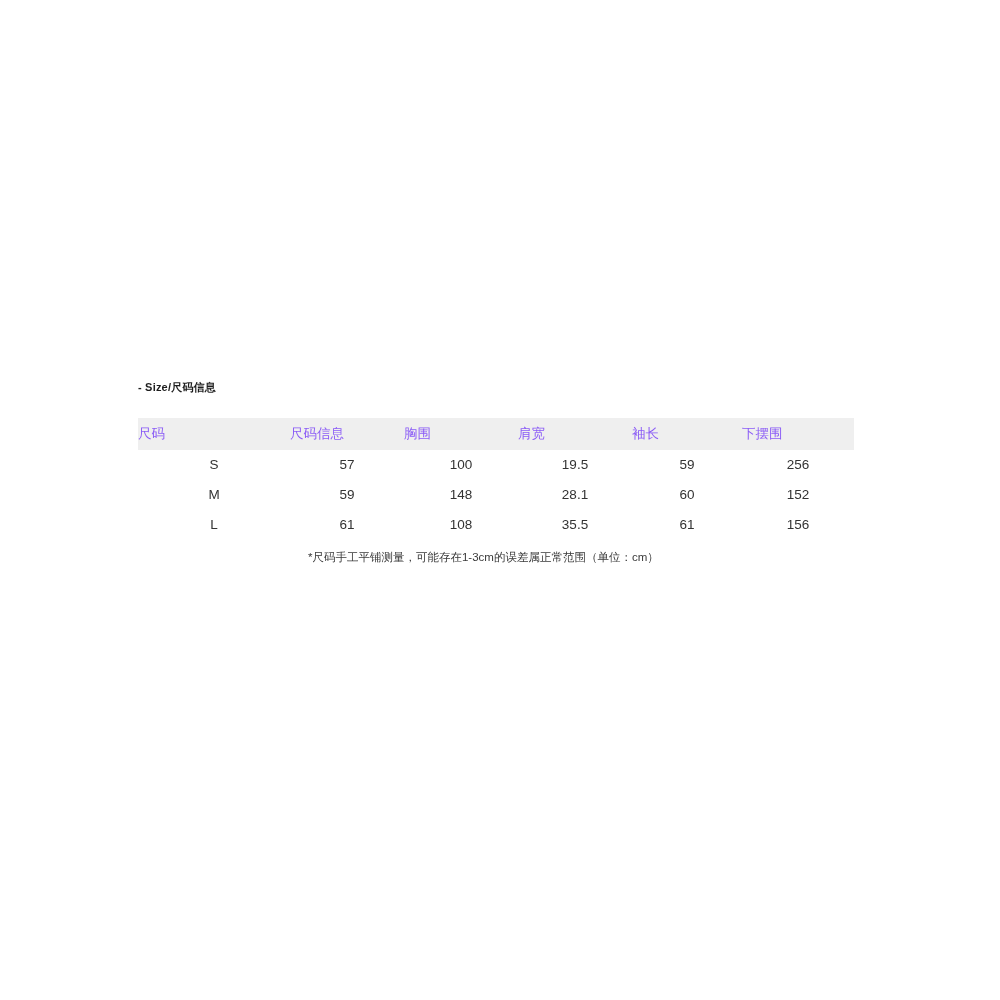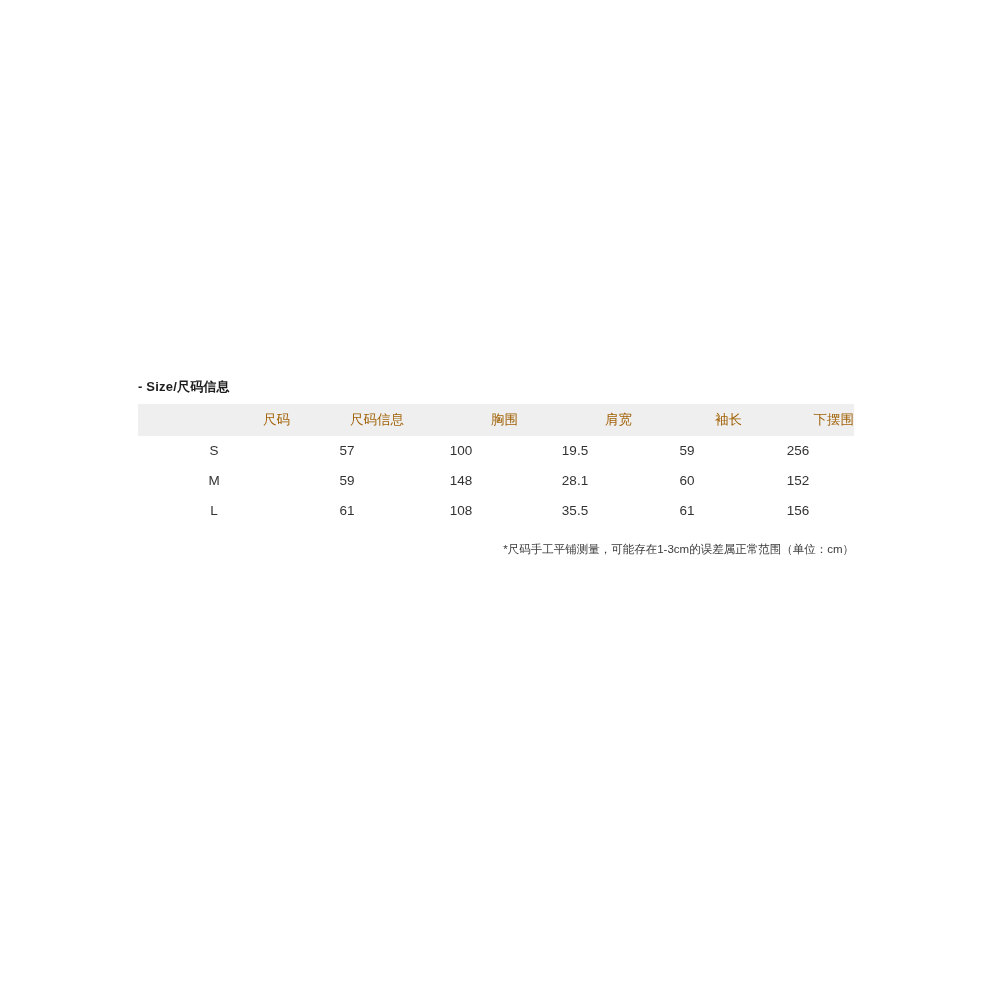--- a/index.html
+++ b/index.html
@@ -25,43 +25,43 @@
   }
 
   .size-section {
     position: absolute;
     left: 138px;
     top: 378px;
     width: 716px;
   }
 
   .section-title {
-    font-size: 13px;
+    font-size: 11px;
     font-weight: bold;
     color: #1d1d1d;
     letter-spacing: 0.2px;
-    margin-bottom: 8px;
+    margin-bottom: 22px;
     line-height: 18px;
   }
 
   table.size-table {
     border-collapse: collapse;
     width: 716px;
     table-layout: fixed;
   }
 
   table.size-table thead th {
     background: #efefef;
     font-weight: normal;
     font-size: 13.5px;
-    color: #a16207;
+    color: #8b5cf6;
     height: 32px;
     line-height: 32px;
     padding: 0;
-    text-align: right;
+    text-align: left;
     border: none;
   }
 
   table.size-table tbody td {
     background: #ffffff;
     font-size: 13.5px;
     color: #333333;
     height: 30px;
     line-height: 30px;
     padding: 0;
@@ -70,24 +70,24 @@
   }
 
   .col-size { width: 152px; }
   .col-a { width: 114px; }
   .col-b { width: 114px; }
   .col-c { width: 114px; }
   .col-d { width: 110px; }
   .col-e { width: 112px; }
 
   .note {
-    margin-top: 15px;
+    margin-top: 9px;
     font-size: 11.5px;
     color: #3a3a3a;
-    text-align: right;
+    text-align: left;
     padding-left: 170px;
     line-height: 16px;
   }
 </style>
 </head>
 <body>
 
 <div class="page">
   <div class="size-section">
 

